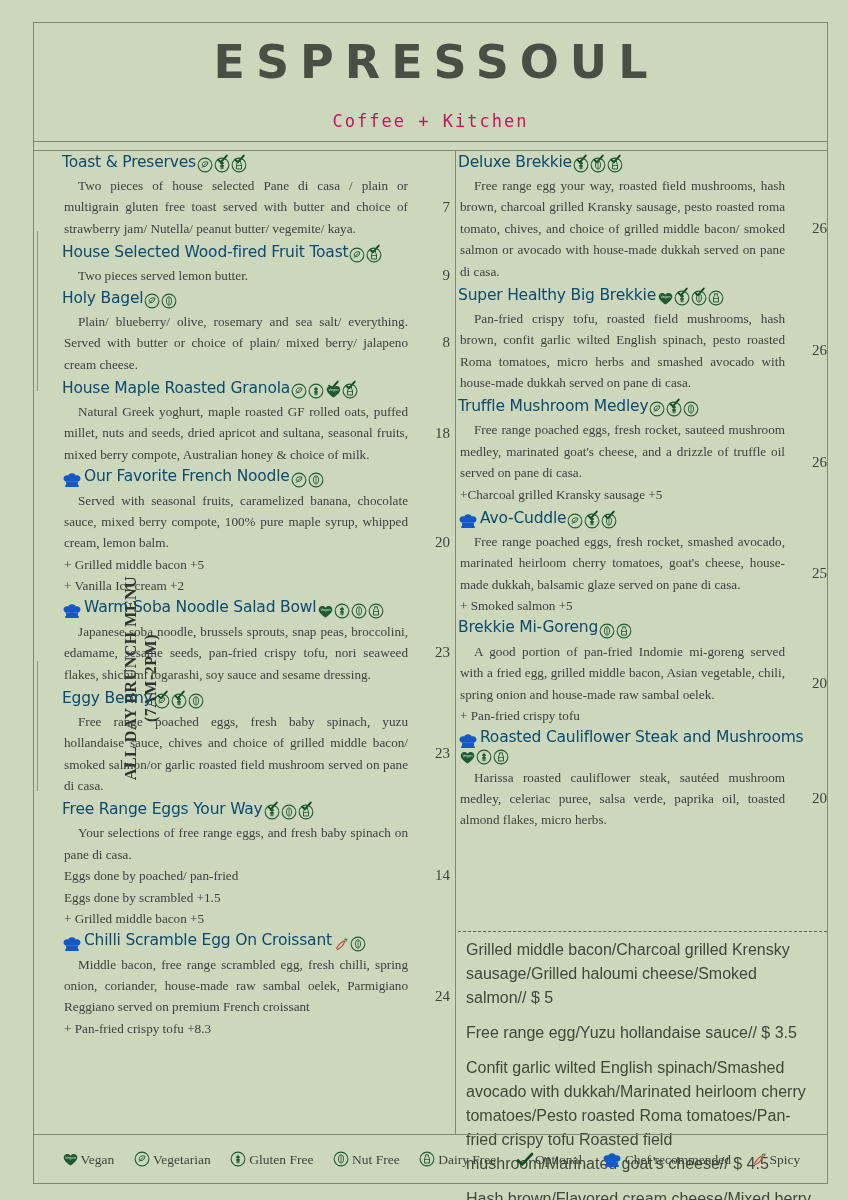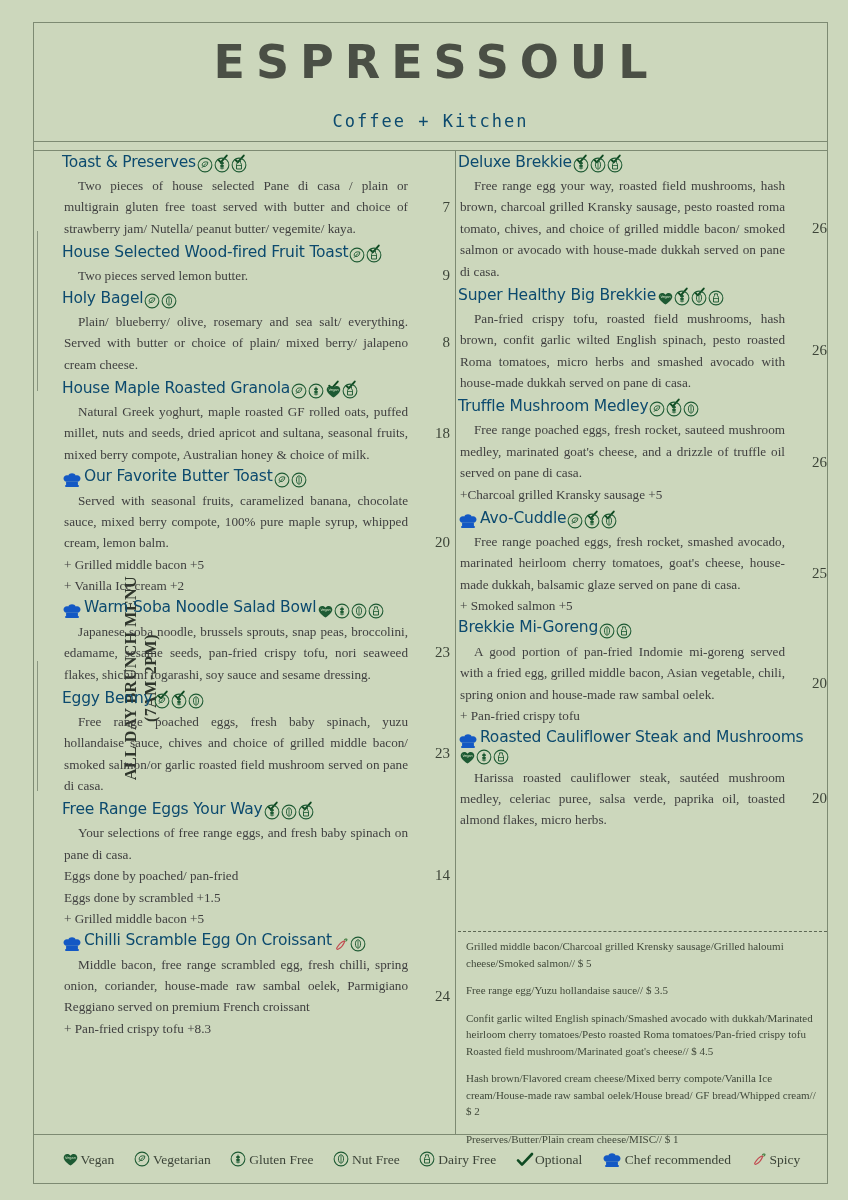--- a/index.html
+++ b/index.html
@@ -32,21 +32,21 @@
     letter-spacing:11px;
     color:#4a4f45;
     text-indent:11px;
     line-height:1;
     margin-top:6px;
   }
   .tagline{
     font-family:"DejaVu Sans Mono", monospace;
     font-size:17px;
     letter-spacing:2px;
-    color:#0c4a6e;
+    color:#be185d;
     margin-top:26px;
   }
   .rule1{position:absolute;left:34px;top:141px;width:793px;height:1px;background:#7d8a72;}
   .rule2{position:absolute;left:34px;top:150px;width:793px;height:1px;background:#7d8a72;}
 
   
   .cols{
     position:absolute;left:34px;top:151px;width:793px;bottom:16px;
   }
   .vdiv{position:absolute;left:421px;top:0;width:1px;height:983px;background:#7d8a72;}
@@ -123,22 +123,22 @@
   .badge-wrap .tick{position:absolute;top:-1px;left:3px;}
   .badge-wrap .bdg{position:absolute;bottom:0;left:0;}
 
   
   .addons{
     position:absolute;left:424px;top:0;width:369px;
     border-top:1px dashed #5d6854;
     padding-top:6px;
   }
   .addon-line{
-    font-family:Liberation Serif, serif;
-    font-size:11px;
+    font-family:Liberation Sans, sans-serif;
+    font-size:16px;
     line-height:1.5;
     color:#3f4739;
     margin-bottom:11px;
     padding:0 6px 0 8px;
   }
   .addon-line:last-child{margin-bottom:0;}
 
   
   .legend{
     position:absolute;left:34px;right:20px;bottom:16px;height:50px;
@@ -338,21 +338,21 @@
         </div>
         <div class="item">
           <div class="item-head">
             <span class="chef">
               <svg viewBox="0 0 24 20" width="20" height="16">
                 <path d="M4.6 12.2C2.6 11.6 1.4 9.9 1.4 8.1c0-2.2 1.9-4 4.2-4 .6 0 1.2.1 1.7.4C8.1 2.8 9.9 1.7 12 1.7s3.9 1.1 4.7 2.8c.5-.3 1.1-.4 1.7-.4 2.3 0 4.2 1.8 4.2 4 0 1.8-1.2 3.5-3.2 4.1z" fill="#1358c4"></path>
                 <rect x="4.6" y="12.2" width="14.8" height="4.3" rx="0.7" fill="#1358c4"></rect>
                 <rect x="3.4" y="16.4" width="17.2" height="2.2" rx="0.9" fill="#1358c4"></rect>
               </svg>
             </span>
-            <span class="name">Our Favorite Butter Toast</span>
+            <span class="name">Our Favorite French Noodle</span>
             <span class="badges">
               <span class="bdg">
                 <svg viewBox="0 0 20 20" width="16" height="16">
                   <circle cx="10" cy="10" r="8.6" fill="none" stroke="#1d5a33" stroke-width="1.3"></circle>
                   <path d="M13.5 6.4c0 3.2-2 5.6-4.6 5.6-1.4 0-2.4-.9-2.4-2.2 0-2.7 2.6-4.6 7-3.4z" fill="none" stroke="#1d5a33" stroke-width="1.2"></path>
                   <line x1="6.2" y1="13.4" x2="11.2" y2="8" stroke="#1d5a33" stroke-width="1.2"></line>
                 </svg>
               </span>
               <span class="bdg">
                 <svg viewBox="0 0 20 20" width="16" height="16">

